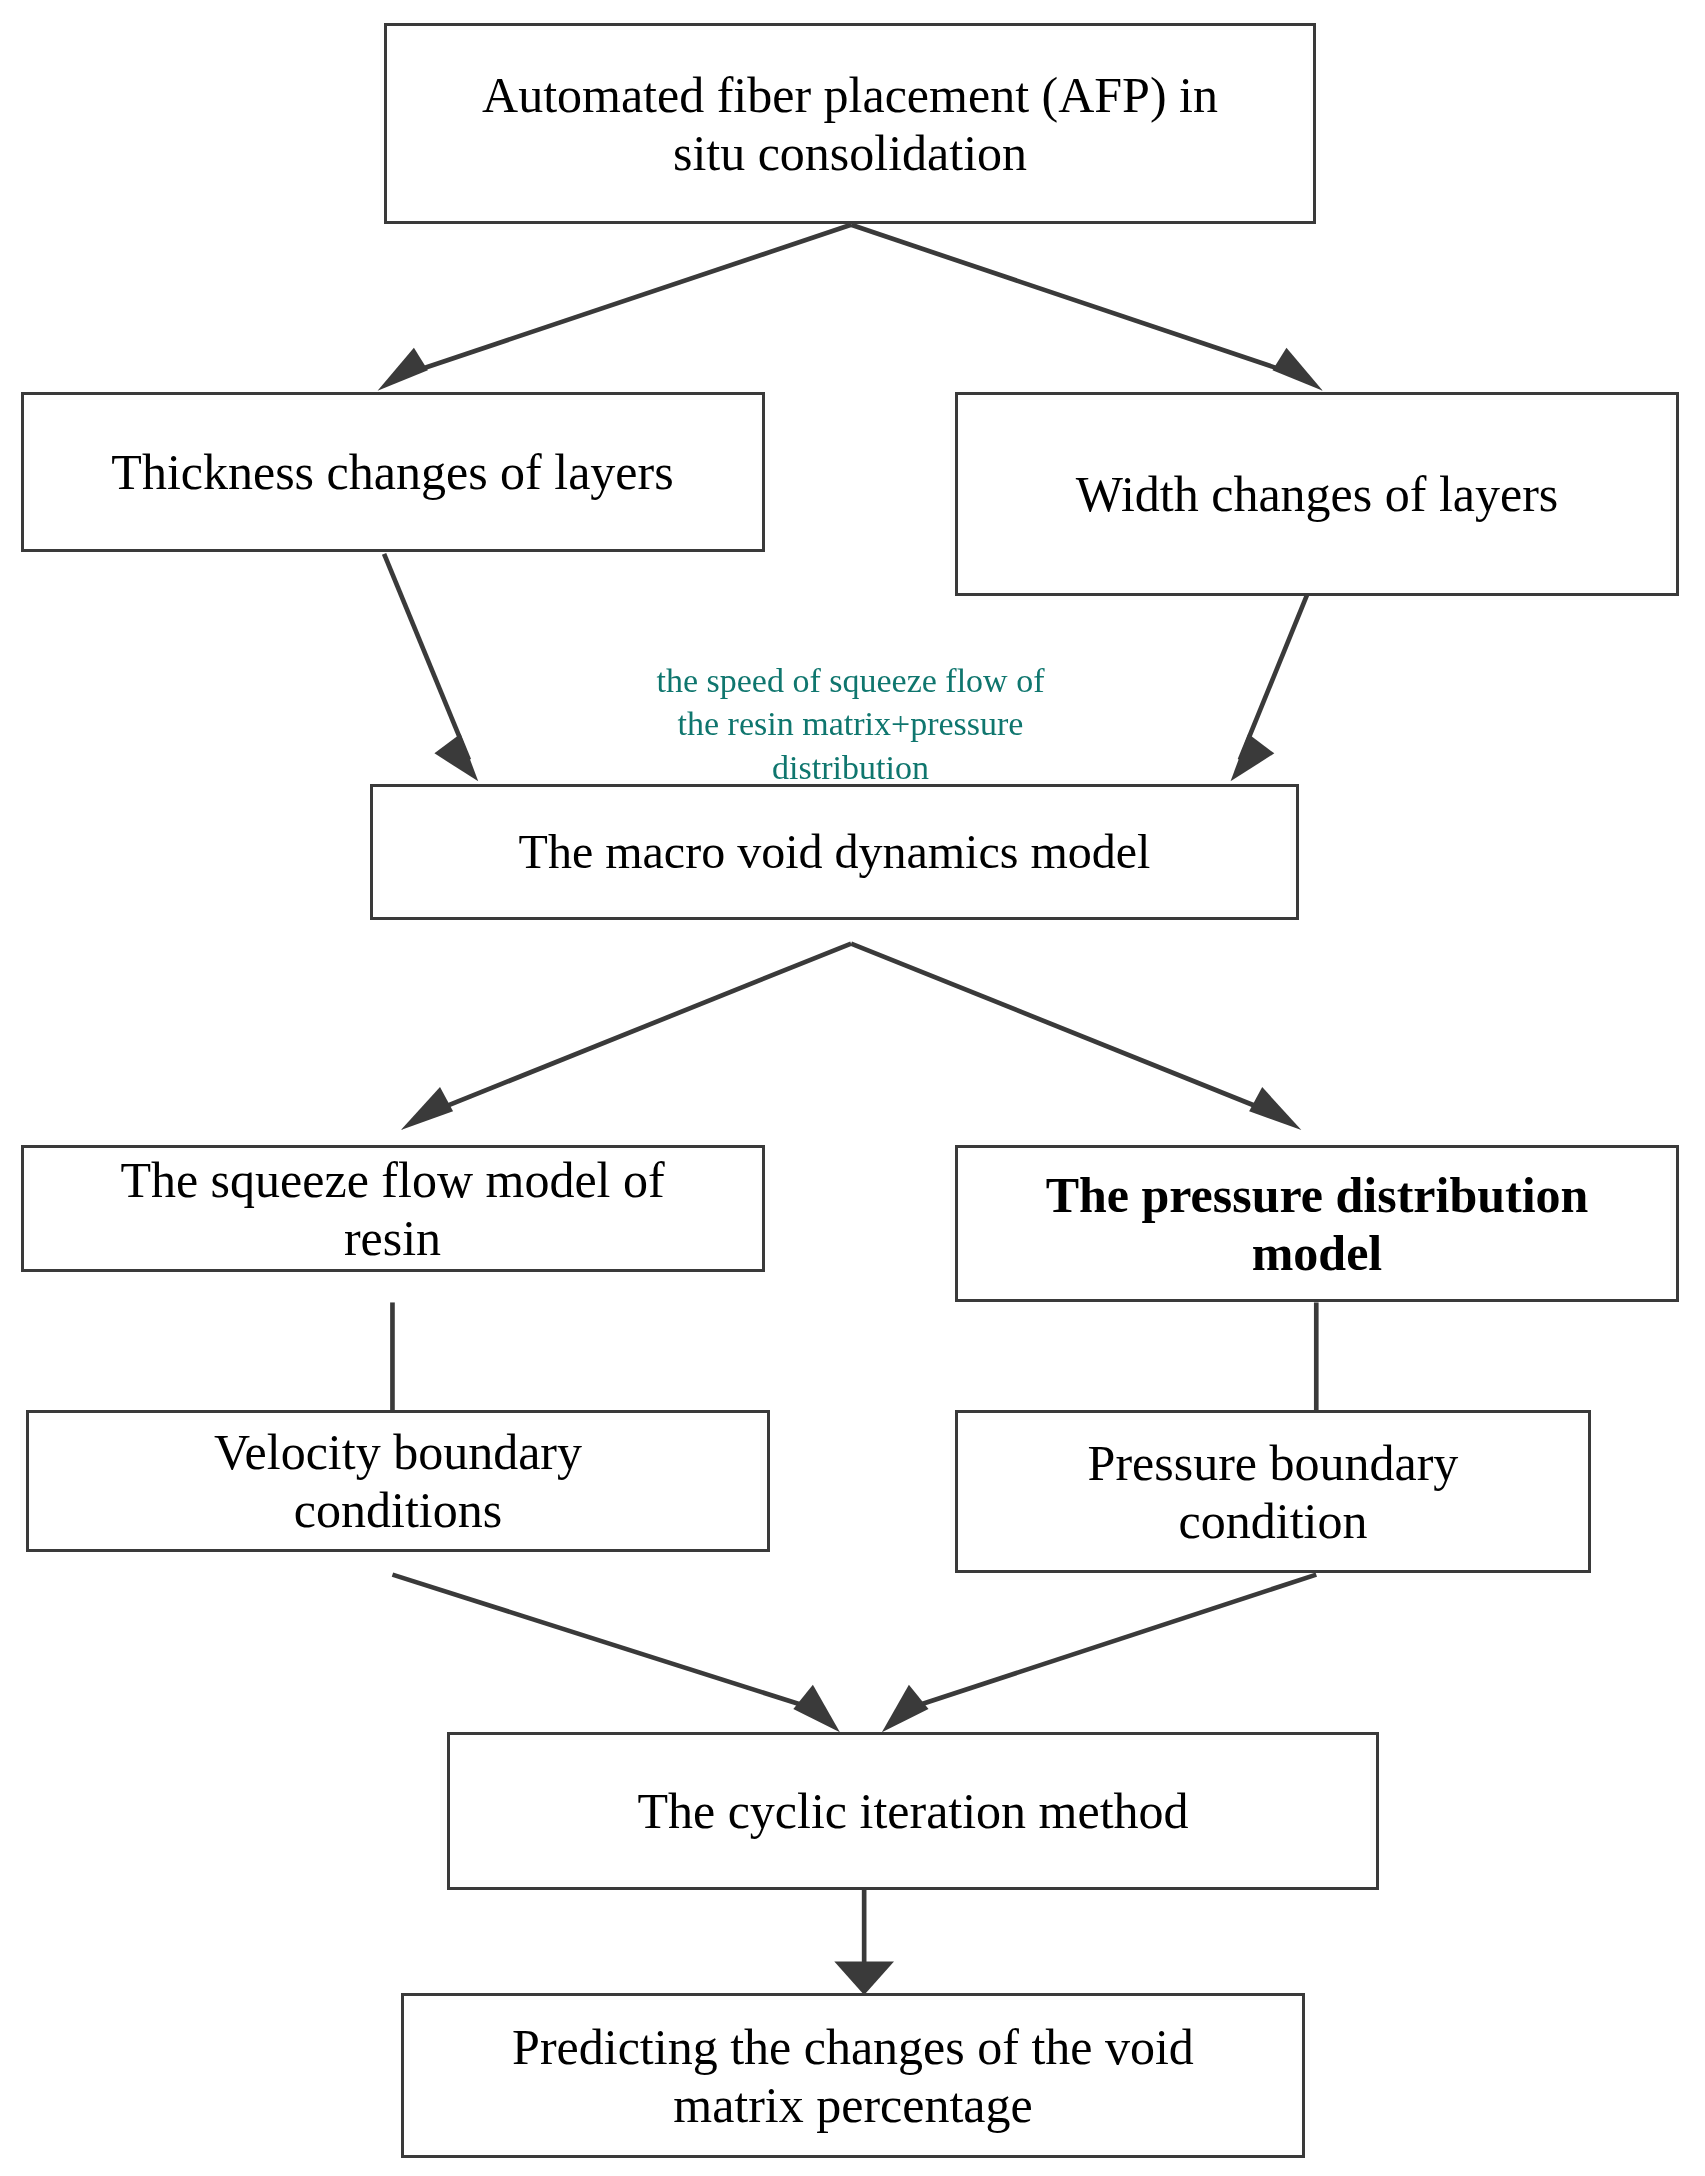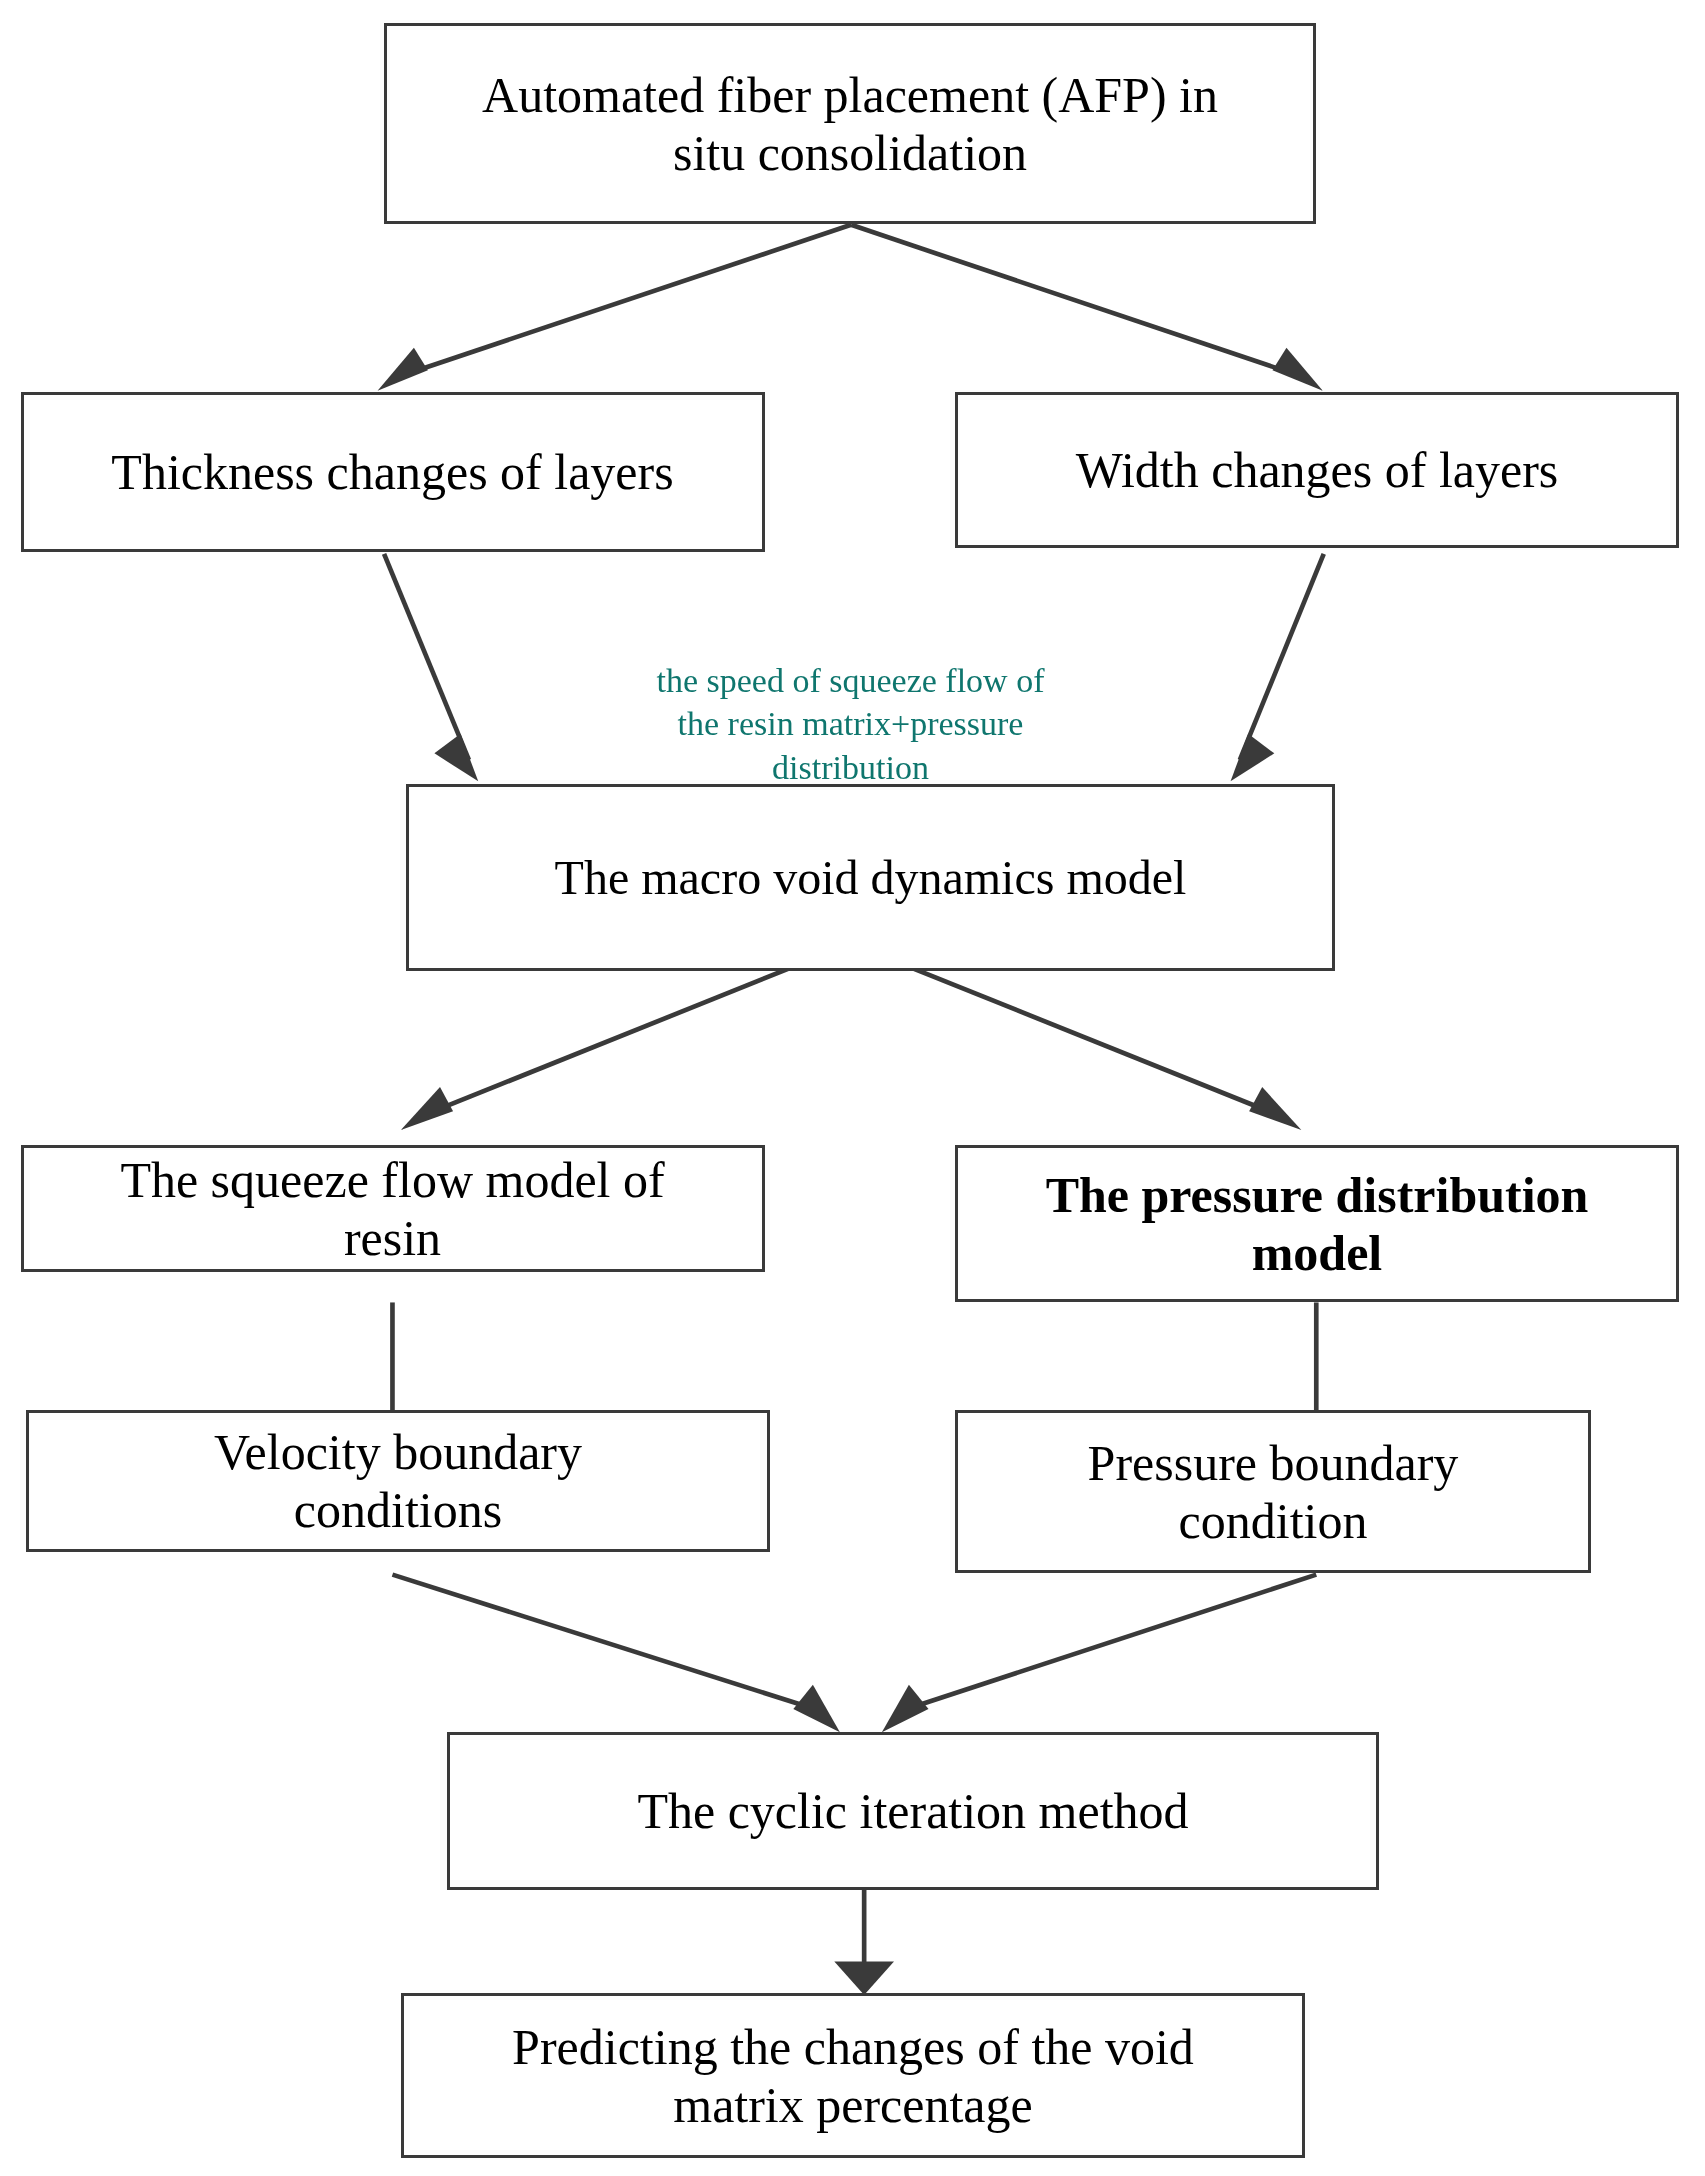--- a/index.html
+++ b/index.html
@@ -115,31 +115,31 @@
 
   <div class="node fs-big" style="left:384px; top:23px; width:932px; height:201px;">
     <span class="node-label">Automated fiber placement (AFP) in
 situ consolidation</span>
   </div>
 
   <div class="node fs-big" style="left:20.5px; top:392px; width:744px; height:160px;">
     <span class="node-label">Thickness changes of layers</span>
   </div>
 
-  <div class="node fs-big" style="left:955px; top:392px; width:724px; height:156px;">
+  <div class="node fs-big" style="left:955px; top:392px; width:724px; height:204px;">
     <span class="node-label">Width changes of layers</span>
   </div>
 
   <div class="annotation" style="left:543px; top:615px; width:615px;">
     <span>the speed of squeeze flow of
 the resin matrix+pressure
 distribution</span>
   </div>
 
-  <div class="node fs-mid" style="left:406px; top:784px; width:929px; height:187px;">
+  <div class="node fs-mid" style="left:370px; top:784px; width:929px; height:136px;">
     <span class="node-label">The macro void dynamics model</span>
   </div>
 
   <div class="node fs-big" style="left:20.5px; top:1145px; width:744px; height:127px;">
     <span class="node-label">The squeeze flow model of
 resin</span>
   </div>
 
   <div class="node fs-big" style="left:955px; top:1145px; width:724px; height:157px;font-weight:bold;">
     <span class="node-label">The pressure distribution

